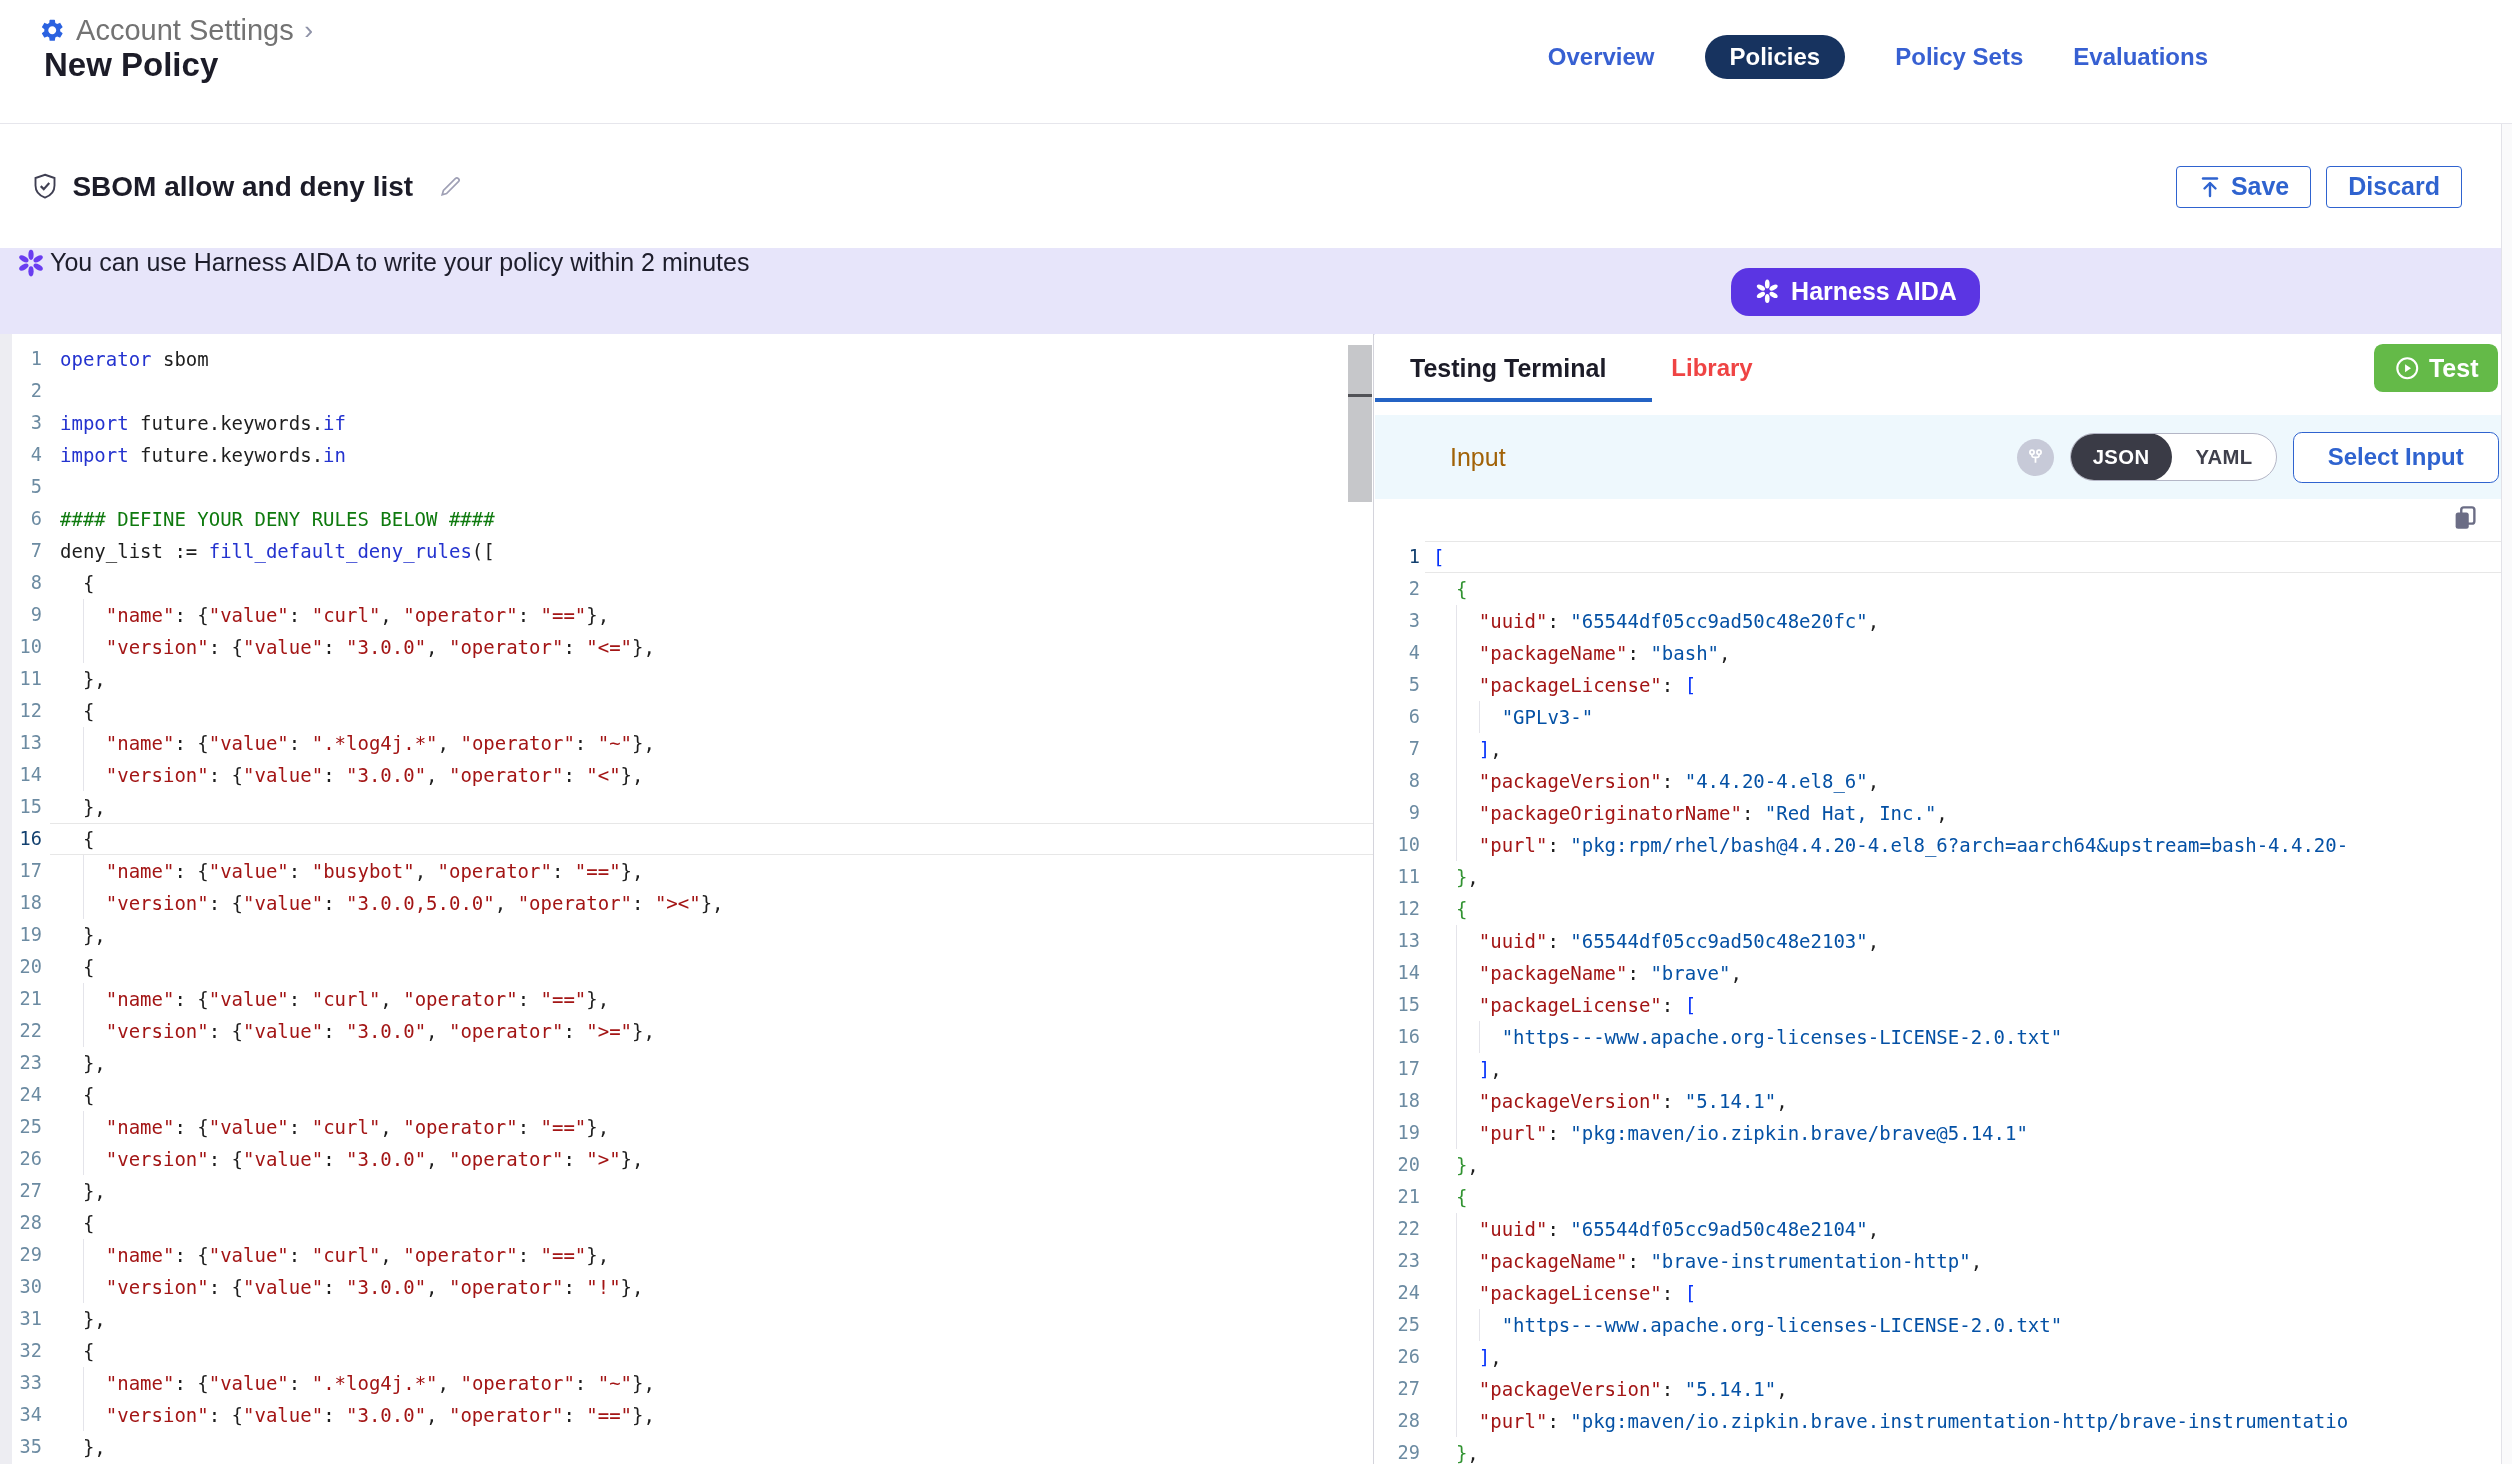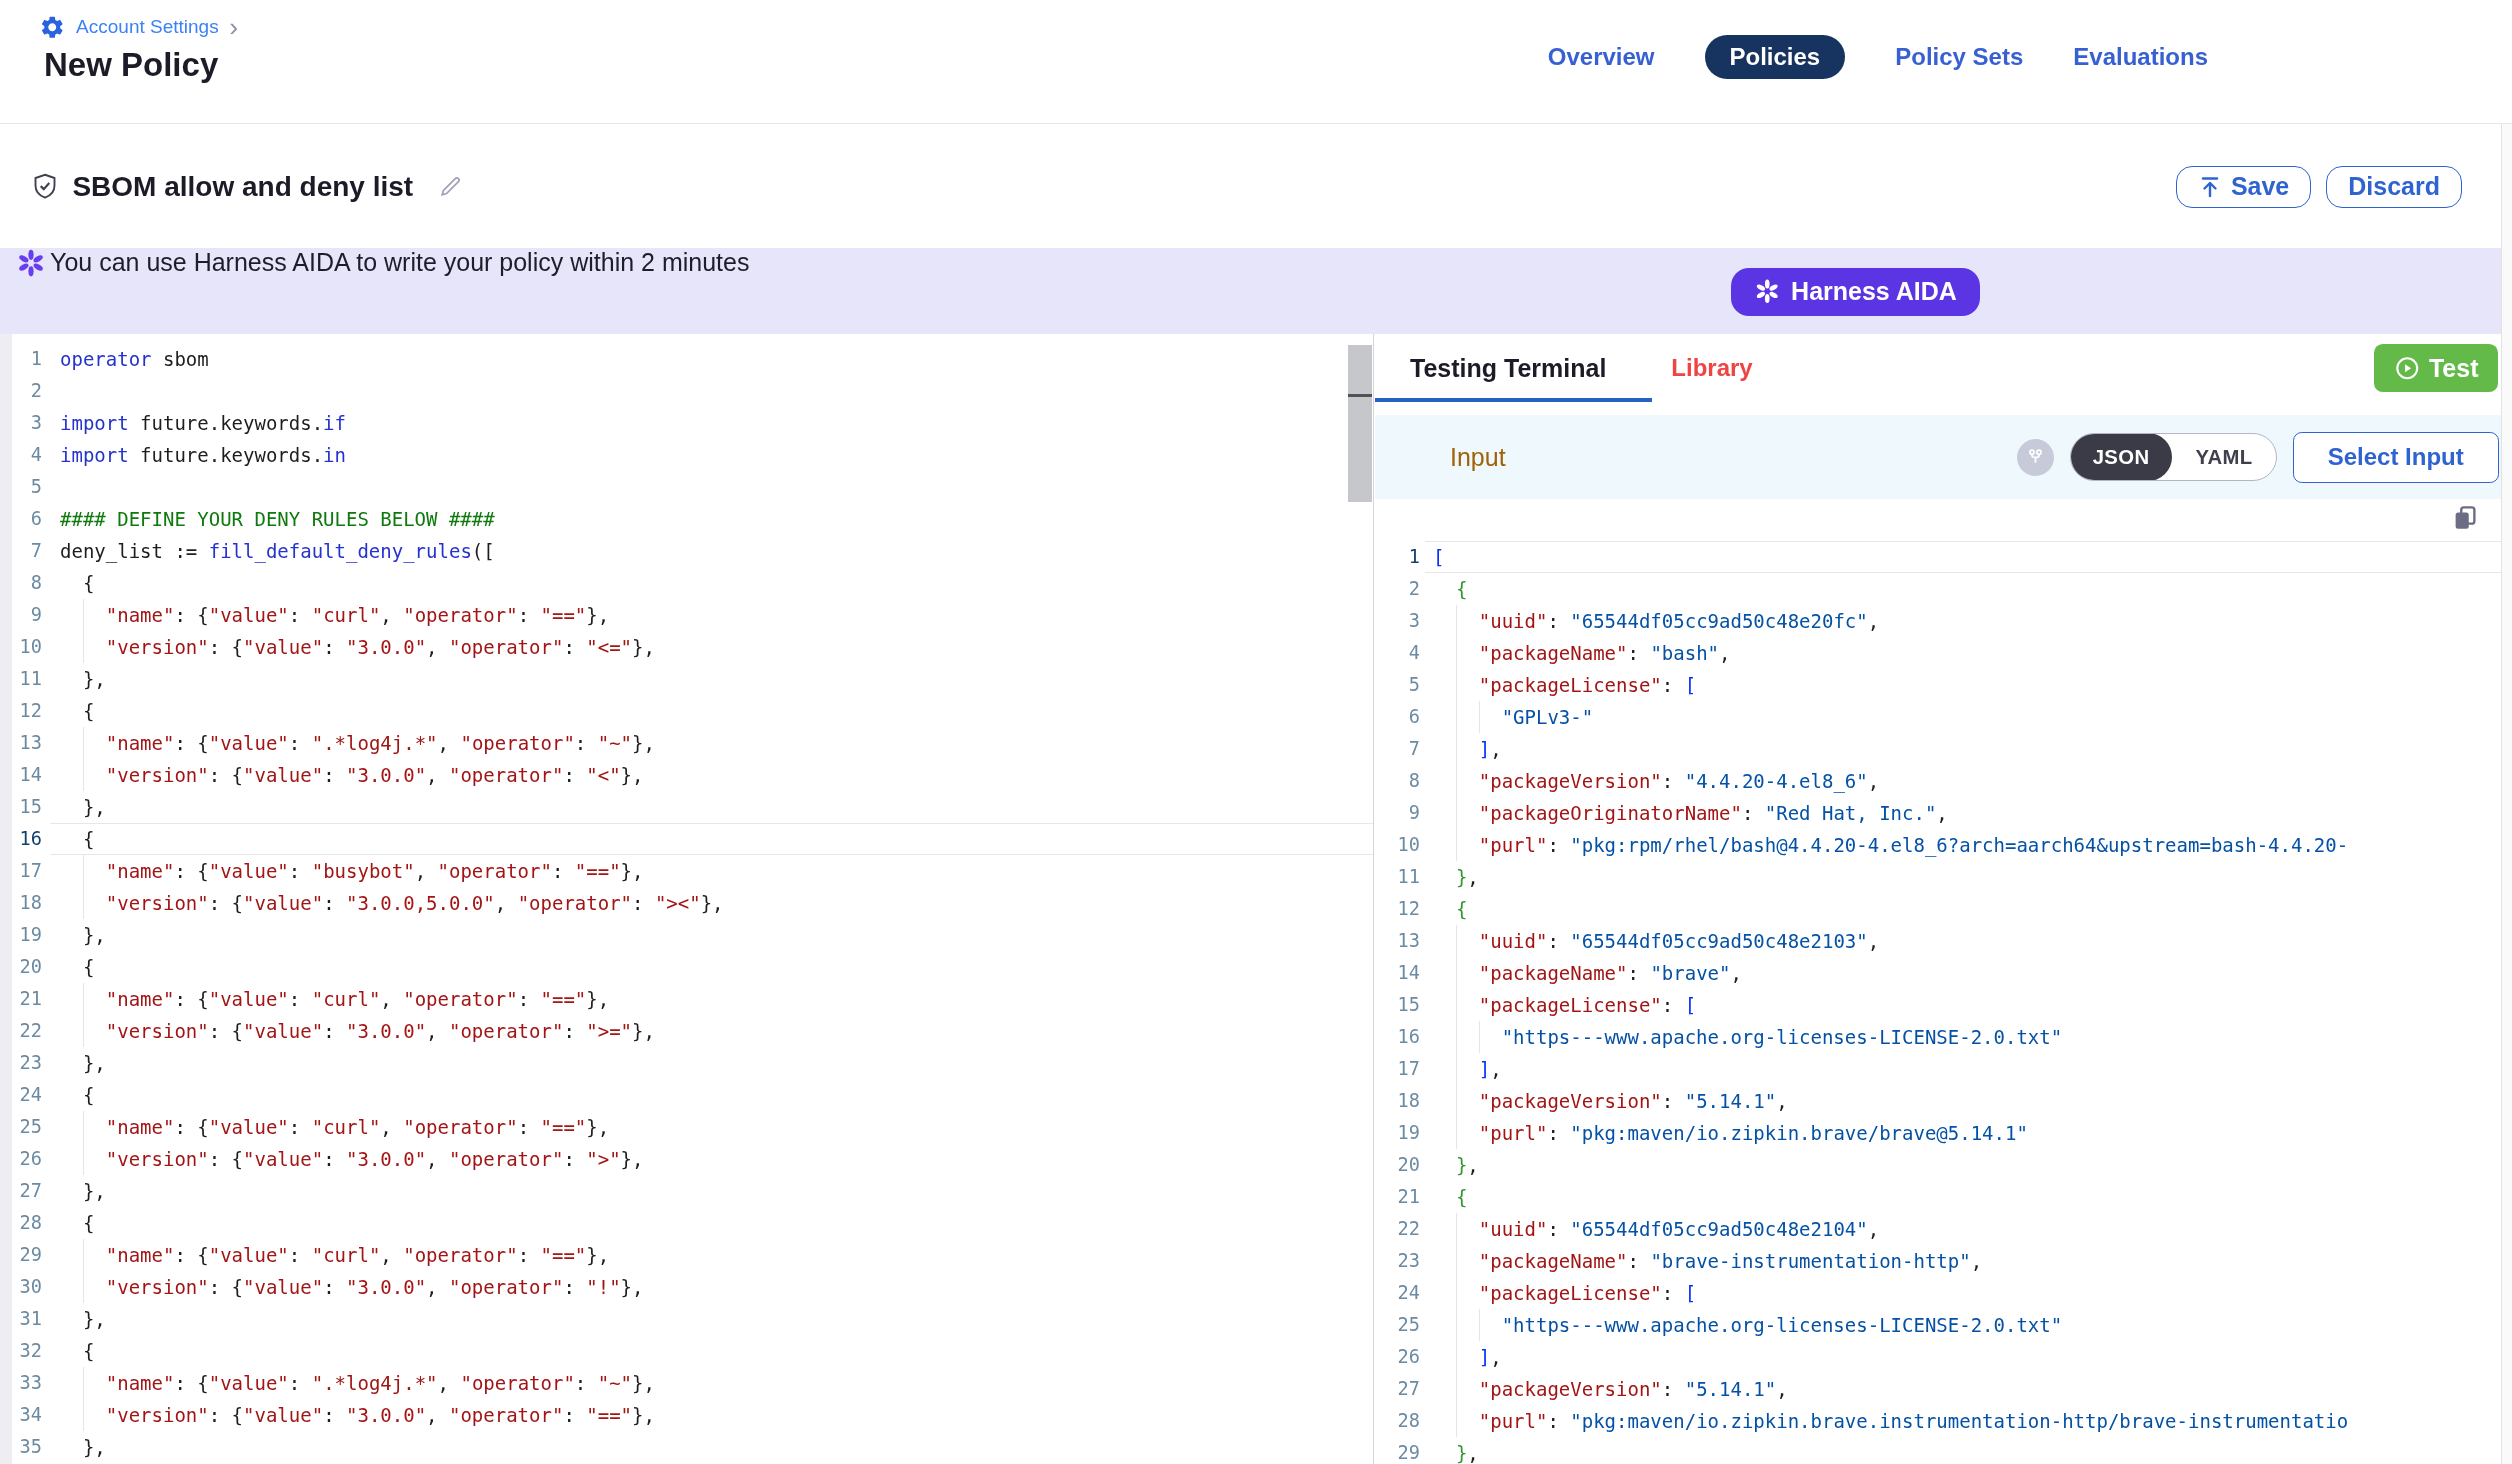--- a/index.html
+++ b/index.html
@@ -3,36 +3,36 @@
 <meta charset="utf-8">
 <style>
   * { margin:0; padding:0; box-sizing:border-box; }
   html,body { width:2512px; height:1465px; overflow:hidden; background:#ffffff;
               font-family:"Liberation Sans", sans-serif; color:#1d1d2b; }
 
   
   .topbar { position:absolute; left:0; top:0; width:100%; height:124px; background:#fff;
             border-bottom:0.9px solid #e6e6ec; }
   .crumbs { position:absolute; left:39px; top:14px; display:flex; align-items:center; gap:10.6px; }
-  .crumb-link { color:#3b82f6; font-size:19px; text-decoration:none; }
+  .crumb-link { color:#737373; font-size:29px; text-decoration:none; }
   .crumb-sep { color:#8f93a8; font-size:26.5px; line-height:23px; }
   .page-title { position:absolute; left:44px; top:46px; font-size:33px; font-weight:700; color:#1c1c28; }
   .tabs { position:absolute; right:304px; top:34px; display:flex; align-items:center; gap:50px; height:46px; }
   .tab { font-size:24px; font-weight:600; color:#3760d2; cursor:pointer; white-space:nowrap; }
   .tab-pill { background:#17335f; color:#fff; border-radius:23px; height:44px; display:flex;
               align-items:center; padding:0 25px; }
 
   
   .policyrow { position:absolute; left:0; top:125px; width:100%; height:123px; background:#fff;
                display:flex; align-items:center; justify-content:space-between; padding:0 50px 0 30px; }
   .policy-left { display:flex; align-items:center; gap:12.4px; }
   .policy-name { font-size:28px; font-weight:700; color:#1c1c28; }
   .policy-edit { margin-left:12.4px; }
   .btn-outline { display:flex; align-items:center; gap:8.8px; height:42px; padding:0 21px;
-                 border:1.8px solid #2f63cf; border-radius:16px; background:#fff; color:#2f63cf;
+                 border:1.8px solid #2f63cf; border-radius:4px; background:#fff; color:#2f63cf;
                  font-size:25px; font-weight:600; font-family:inherit; cursor:pointer; }
   .policy-buttons { display:flex; align-items:center; gap:15px; }
 
   
   .banner { position:absolute; left:0; top:248px; width:100%; height:87px; background:#e7e5fa; }
   .banner-inner { position:absolute; left:16px; top:0; height:87px; display:flex; align-items:flex-start; gap:4px; }
   .banner-text { font-size:25px; color:#1d1d2b; }
   .aida-btn { position:absolute; left:1731px; top:19.5px; height:48px; display:flex; align-items:center;
               gap:10.6px; padding:0 23px; background:#5b35e3; border:none; border-radius:18px;
               color:#fff; font-size:25px; font-weight:700; font-family:inherit; cursor:pointer; }

